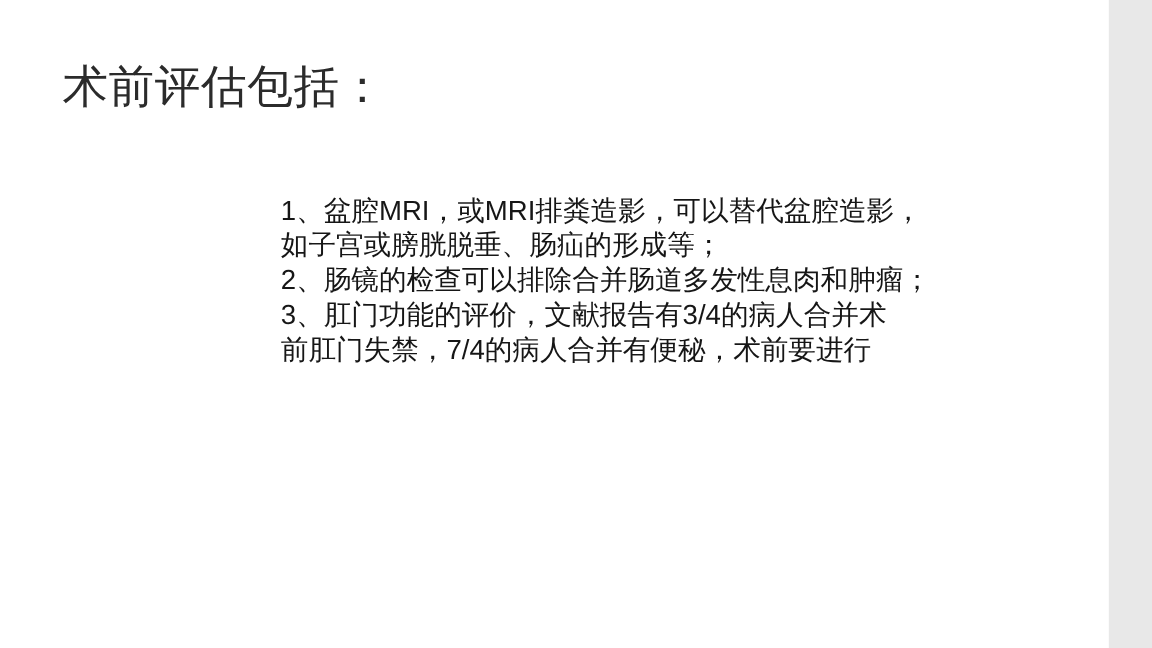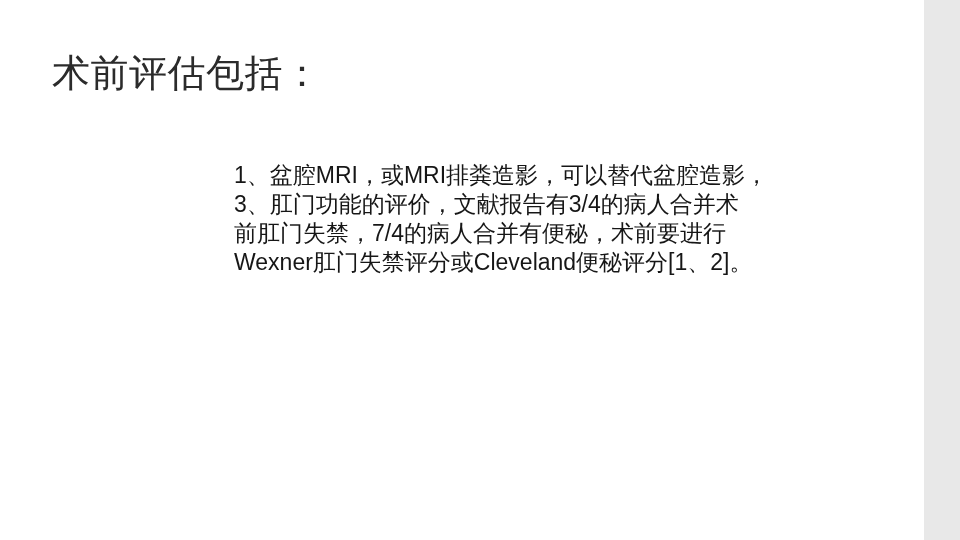--- a/index.html
+++ b/index.html
@@ -53,17 +53,18 @@
   }
 </style>
 </head>
 <body>
 
 <div class="slide">
   <h1 class="slide-title">术前评估包括：</h1>
 
   <div class="slide-body">
     <div class="body-line">1、盆腔MRI，或MRI排粪造影，可以替代盆腔造影，</div>
+    <div class="body-line">如子宫或膀胱脱垂、肠疝的形成等；</div>
+    <div class="body-line">2、肠镜的检查可以排除合并肠道多发性息肉和肿瘤；</div>
     <div class="body-line">3、肛门功能的评价，文献报告有3/4的病人合并术</div>
     <div class="body-line">前肛门失禁，7/4的病人合并有便秘，术前要进行</div>
-    <div class="body-line">Wexner肛门失禁评分或Cleveland便秘评分[1、2]。</div>
   </div>
 </div>
 
 </body></html>

